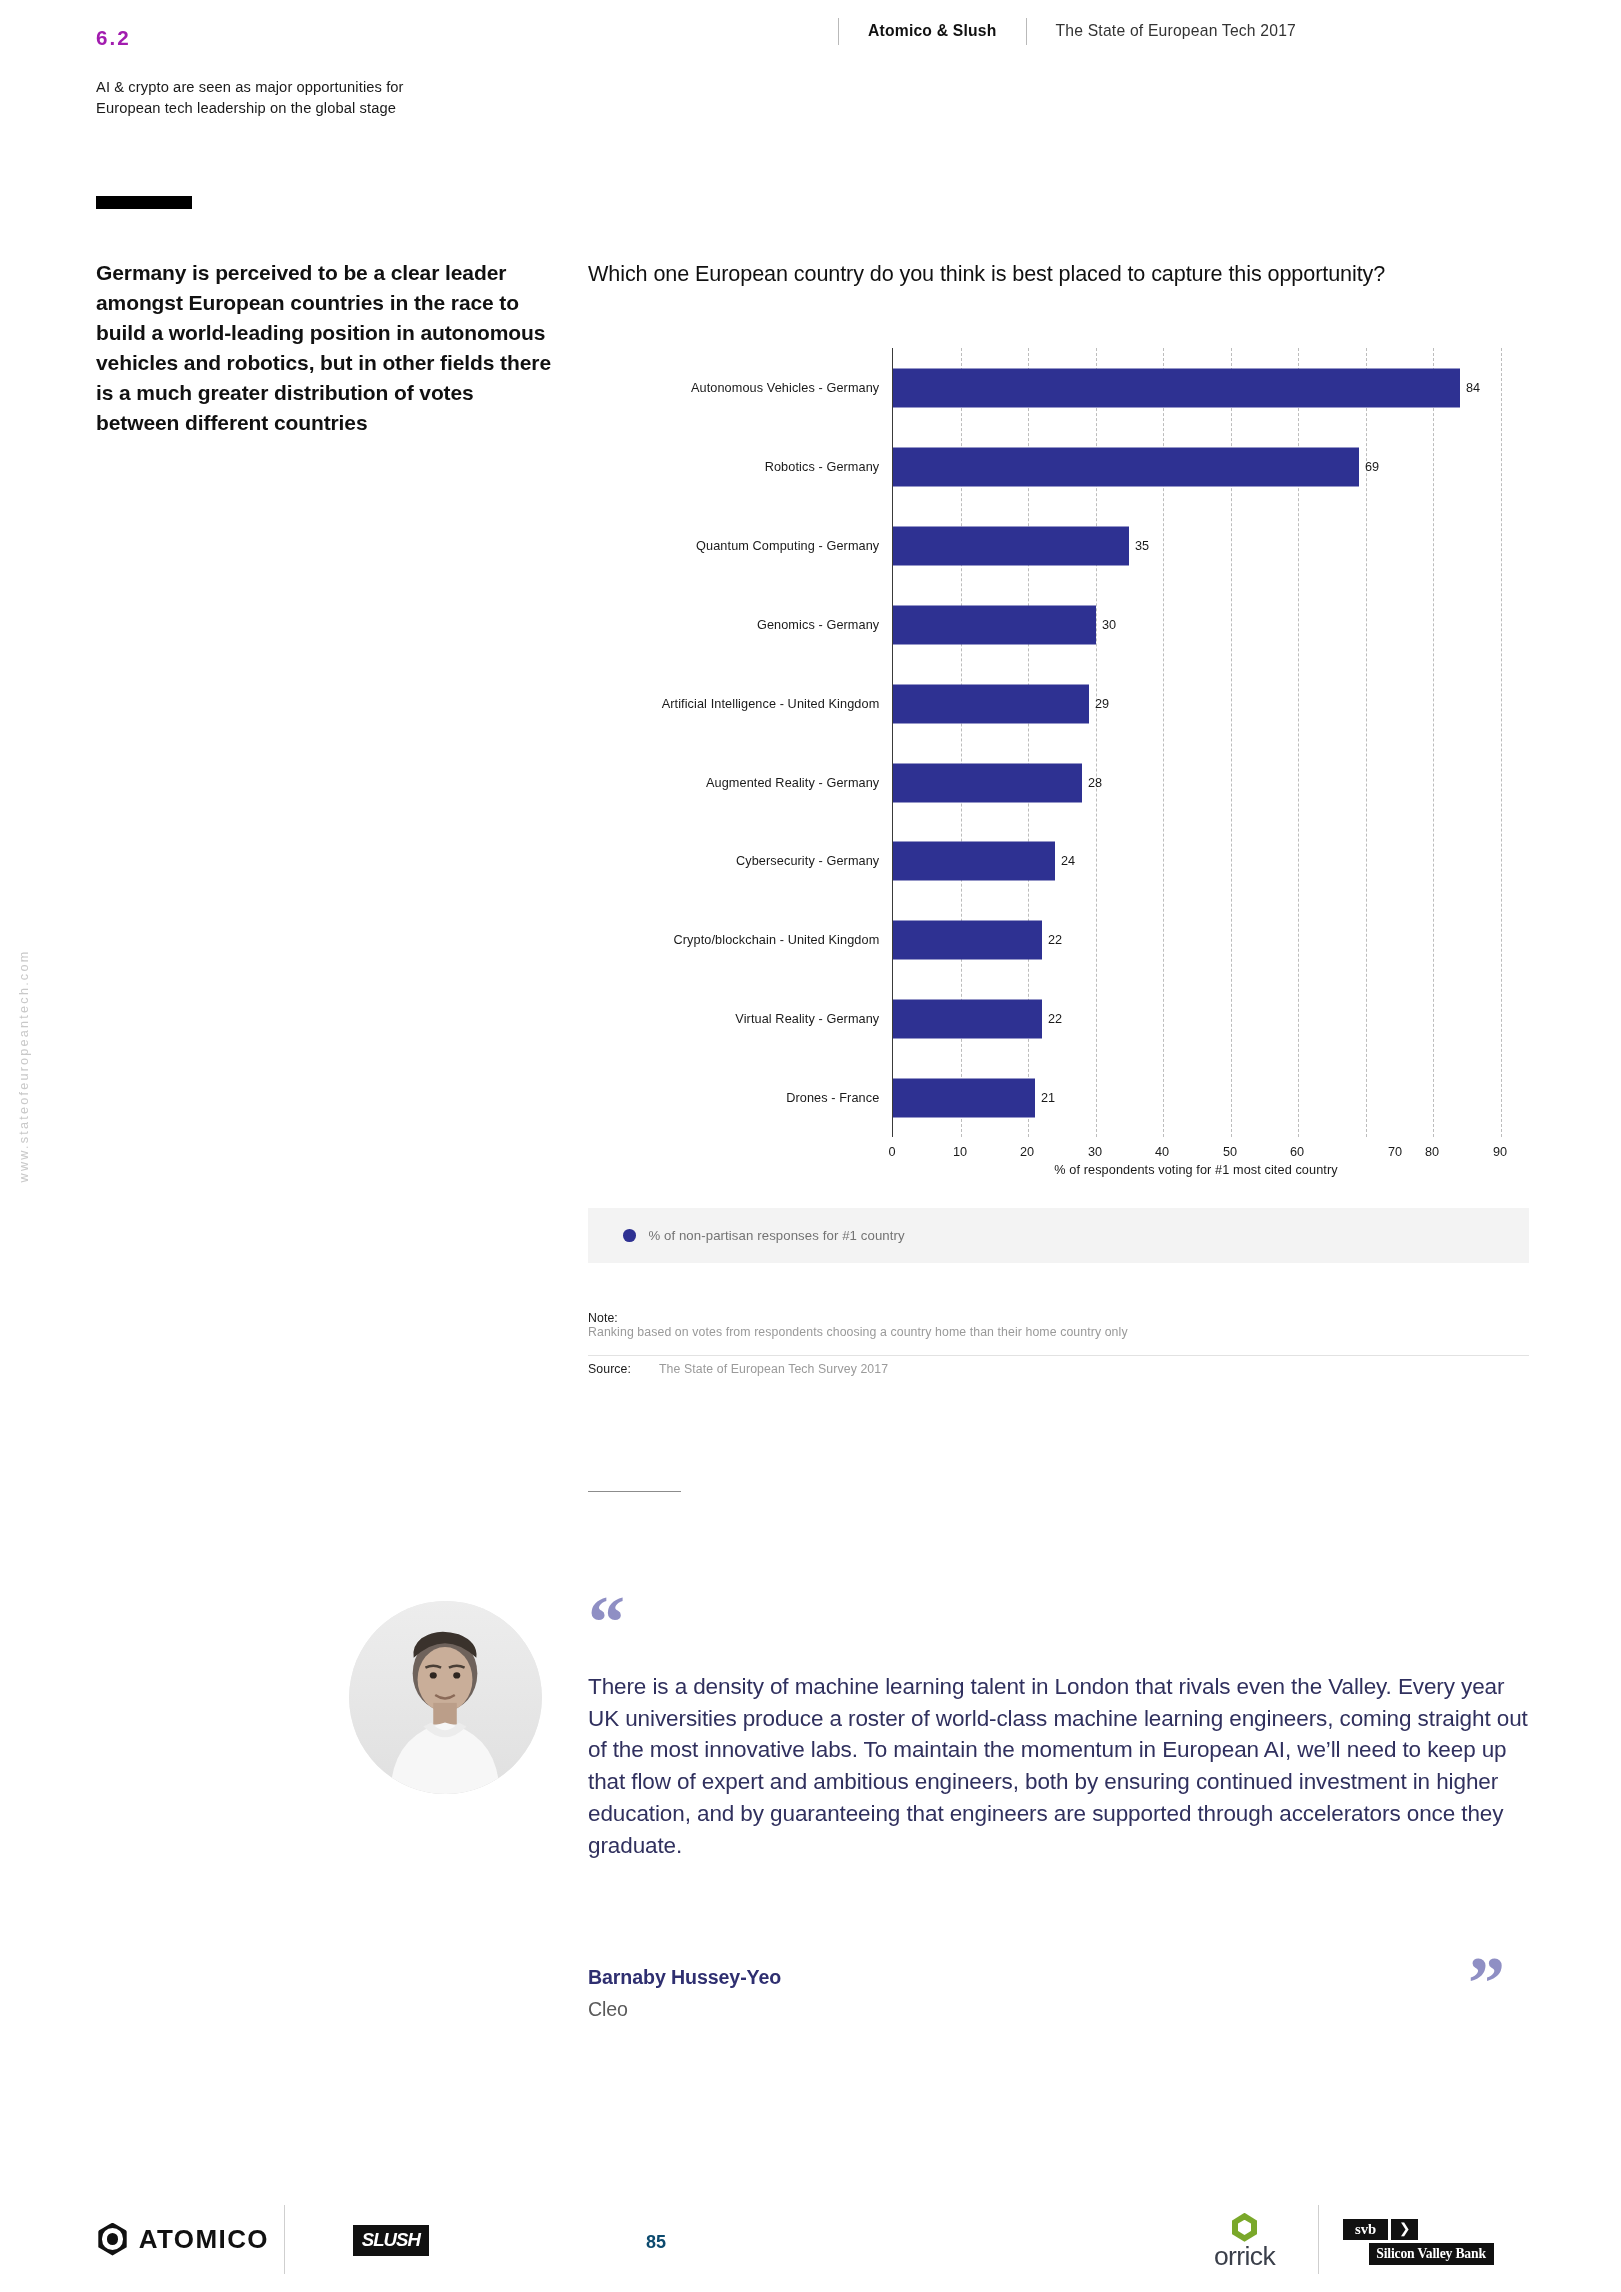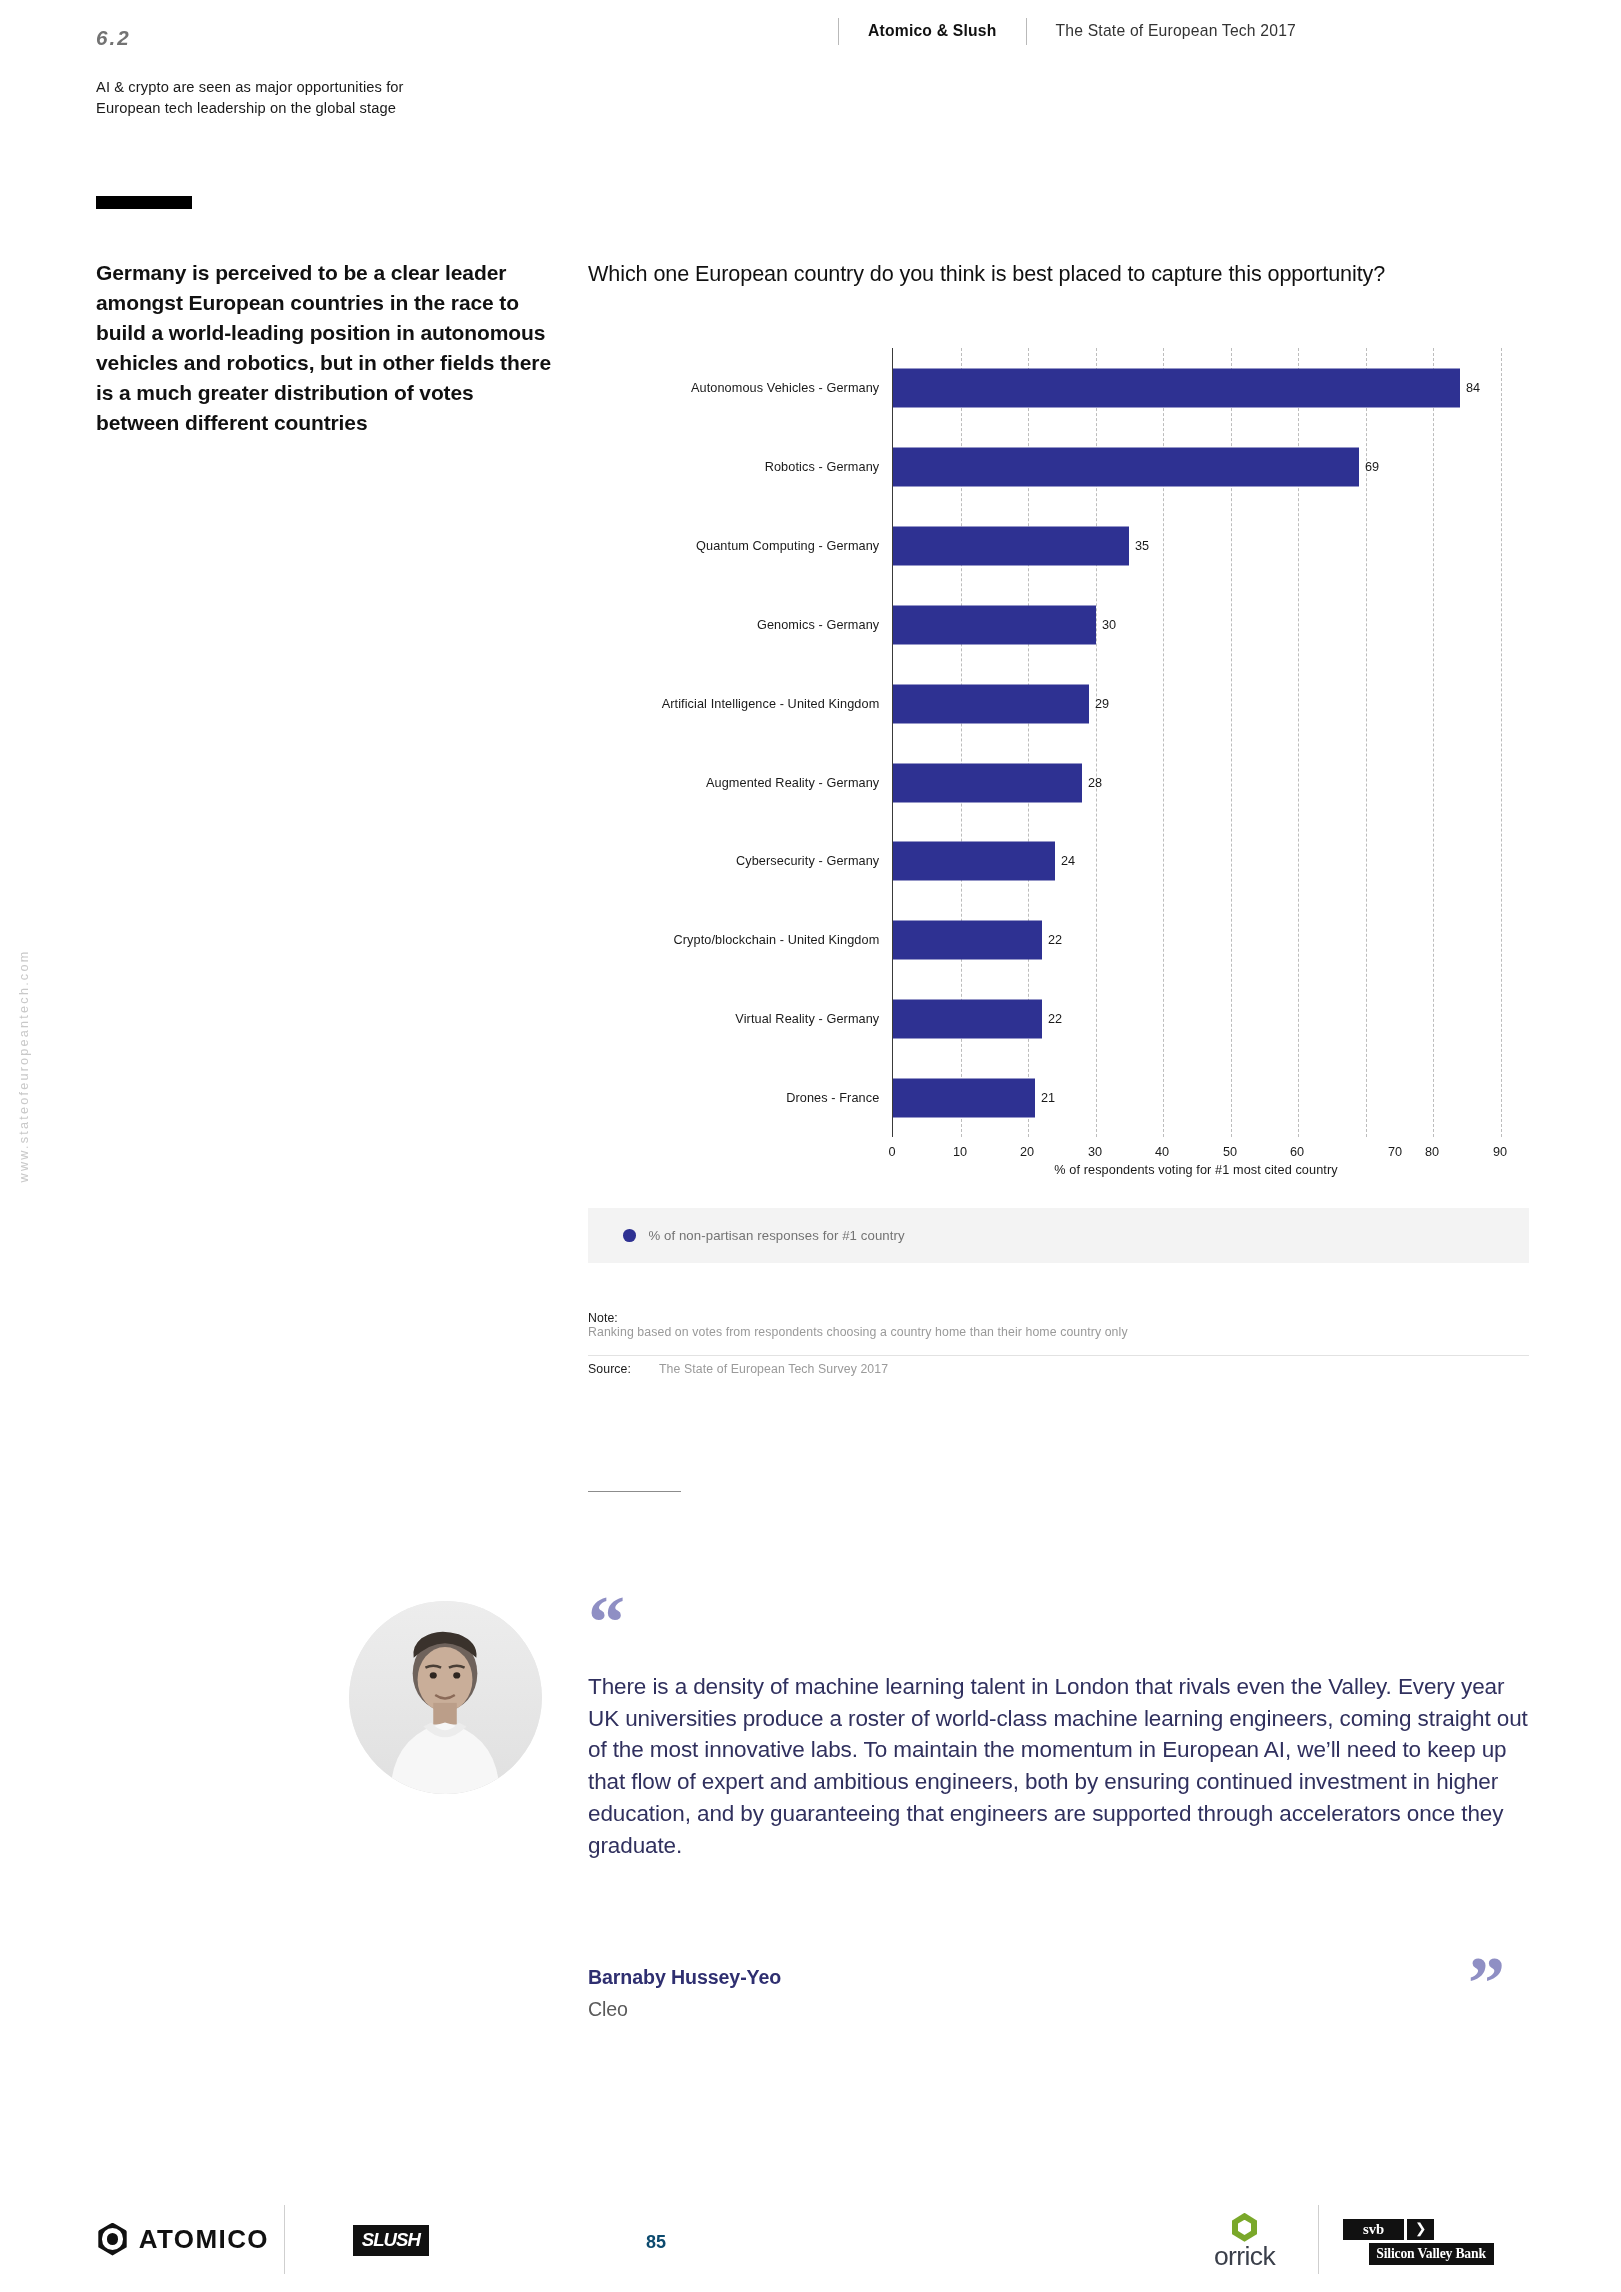--- a/index.html
+++ b/index.html
@@ -7,23 +7,22 @@
     width: 1621px; height: 2293px;
     background: #ffffff;
     font-family: "Liberation Sans", sans-serif;
     -webkit-font-smoothing: antialiased;
   }
   .page { position: relative; width: 1621px; height: 2293px; overflow: hidden; }
 
   
   .hdr-num {
     position: absolute; left: 96px; top: 25.5px;
-    font-size: 20.6px; font-weight: 700; color: #737373;
+    font-size: 20.6px; font-weight: 700; color: #a21caf;
     letter-spacing: 2px;
-    font-style: italic;
   }
   .hdr-sub {
     position: absolute; left: 96px; top: 77px;
     font-size: 14.7px; line-height: 1.42; color: #1a1a1a;
     letter-spacing: 0.1px;
   }
   .hdr-brandwrap {
     position: absolute; left: 838px; top: 17.6px;
     display: flex; align-items: center; height: 27.4px;
   }
@@ -215,21 +214,21 @@
     clip-path: polygon(50% 0,100% 27%,100% 73%,50% 100%,0 73%,0 27%);
   }
   .orr-word {
     font-size: 26.5px; color: #3a3f4a; letter-spacing: -0.6px; line-height: 1;
   }
   .f-svb { position: absolute; left: 1343px; top: 13.7px; }
   .svb-top { display: flex; align-items: stretch; gap: 2.9px; }
   .svb-box {
     background: #111; color: #fff; font-size: 14.7px; font-weight: 700;
     font-family: "Liberation Serif", serif;
-    padding: 2px 20px; line-height: 1.2;
+    padding: 2px 12px; line-height: 1.2;
   }
   .svb-arrow {
     background: #111; color: #fff; font-size: 13.7px;
     padding: 2px 7.8px; line-height: 1.2;
   }
   .svb-bot {
     background: #111; color: #fff; font-size: 13.7px; font-weight: 700;
     font-family: "Liberation Serif", serif;
     padding: 2.9px 7.8px; margin-top: 2.9px; margin-left: 25.5px;
     white-space: nowrap; letter-spacing: -0.2px;

